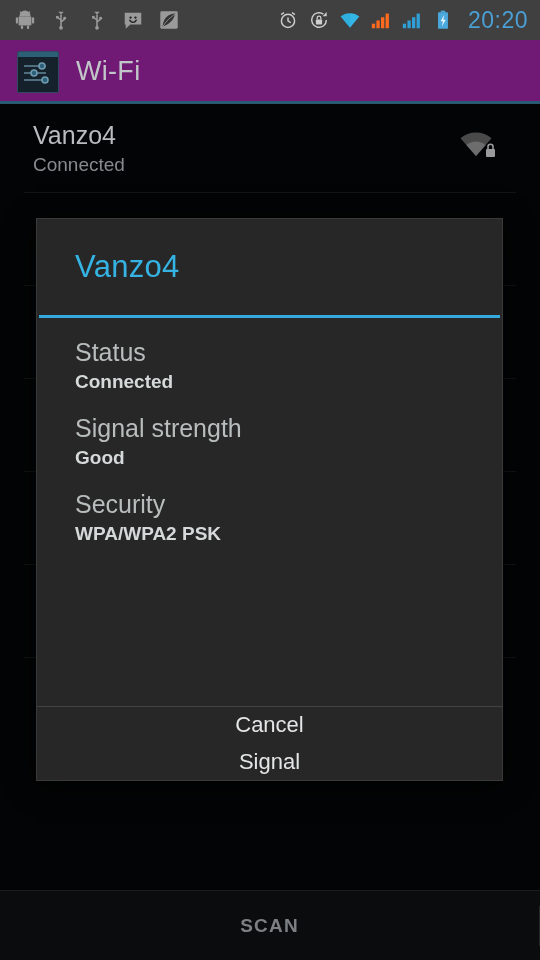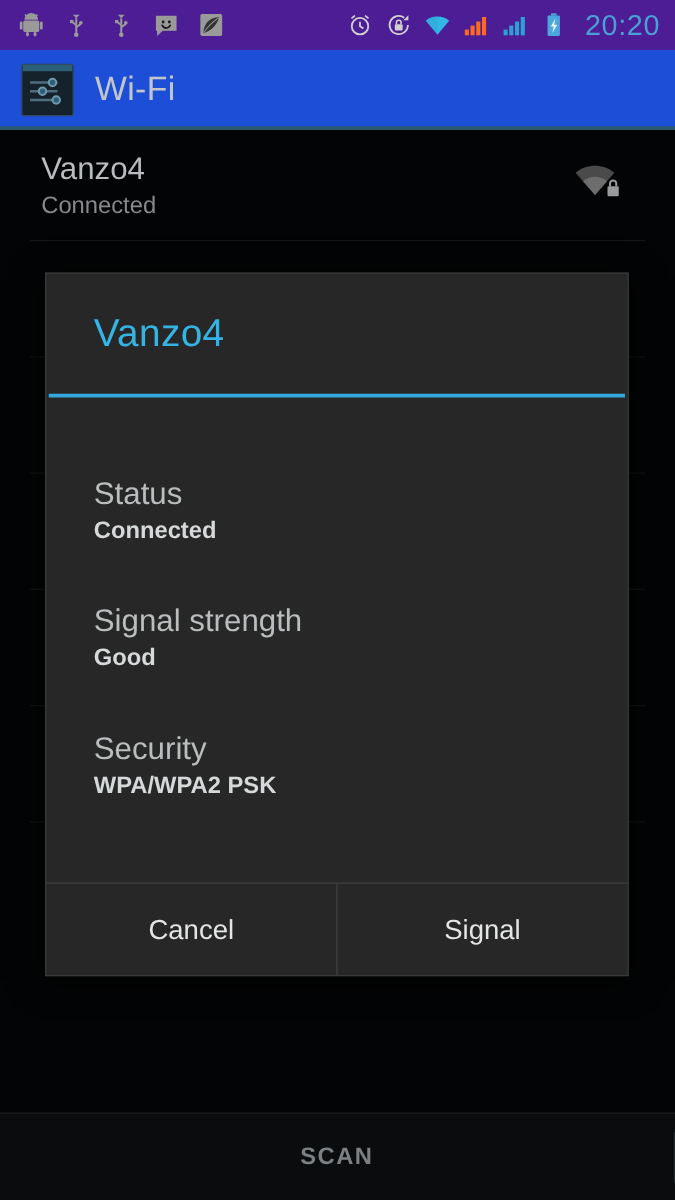--- a/index.html
+++ b/index.html
@@ -12,36 +12,36 @@
   #screen {
     position: relative;
     width: 540px; height: 960px;
     background: #040506;
   }
 
   
   #statusbar {
     position: absolute; top: 0; left: 0;
     width: 540px; height: 40px;
-    background: #4c1d95;
+    background: #404040;
     display: flex; align-items: center;
   }
   .sb-left { display: flex; align-items: center; gap: 14px; padding-left: 14px; }
   .sb-right { display: flex; align-items: center; gap: 9px; margin-left: auto; padding-right: 12px; }
   .sb-icon { width: 22px; height: 22px; display: block; }
   .sb-clock {
     color: #4a9fd4; font-size: 23px; letter-spacing: 0.5px;
     margin-left: 5px; line-height: 1;
   }
 
   
   #header {
     position: absolute; top: 40px; left: 0;
     width: 540px; height: 63px;
-    background: #1d4ed8;
+    background: #701a75;
     display: flex; align-items: center;
   }
   #header-icon {
     margin-left: 17px; width: 42px; height: 42px;
     border: 1px solid #2e4a5c; border-radius: 2px;
     background: #16222b; position: relative; overflow: hidden;
   }
   #header-icon .cap { position: absolute; top: 0; left: 0; right: 0; height: 5px; background: #2b6076; }
   #header-title {
     margin-left: 17px; color: #c2c6c8; font-size: 27px; font-weight: 400;
@@ -106,26 +106,26 @@
   #dlg-title-wrap { height: 96px; display: flex; align-items: center; }
   #dlg-title {
     margin-left: 38px; color: #35b4e4; font-size: 31px; font-weight: 400;
     letter-spacing: 0.3px;
   }
   #dlg-title-rule { height: 3px; background: #35a8dd; margin: 0 2px; }
   #dlg-body {
     flex: 1; overflow: hidden; position: relative;
     padding: 18px 0 0 0;
   }
-  .dlg-item { padding-left: 38px; margin-bottom: 17px; margin-top: 43px; }
+  .dlg-item { padding-left: 38px; margin-bottom: 17px; }
   .dlg-label { color: #b9bdbe; font-size: 25px; line-height: 33px; }
   .dlg-value { color: #d6d9da; font-size: 19px; font-weight: bold; line-height: 26px; }
   #dlg-buttons {
     height: 74px; border-top: 1px solid #424242;
-    display: flex; align-items: stretch;
+    display: flex; align-items: stretch; flex-direction: column;
   }
   .dlg-btn {
     flex: 1; display: flex; align-items: center; justify-content: center;
     color: #e3e5e6; font-size: 22px;
   }
   #dlg-btn-sep { width: 1px; background: #424242; }
 </style>
 </head>
 <body>
 

